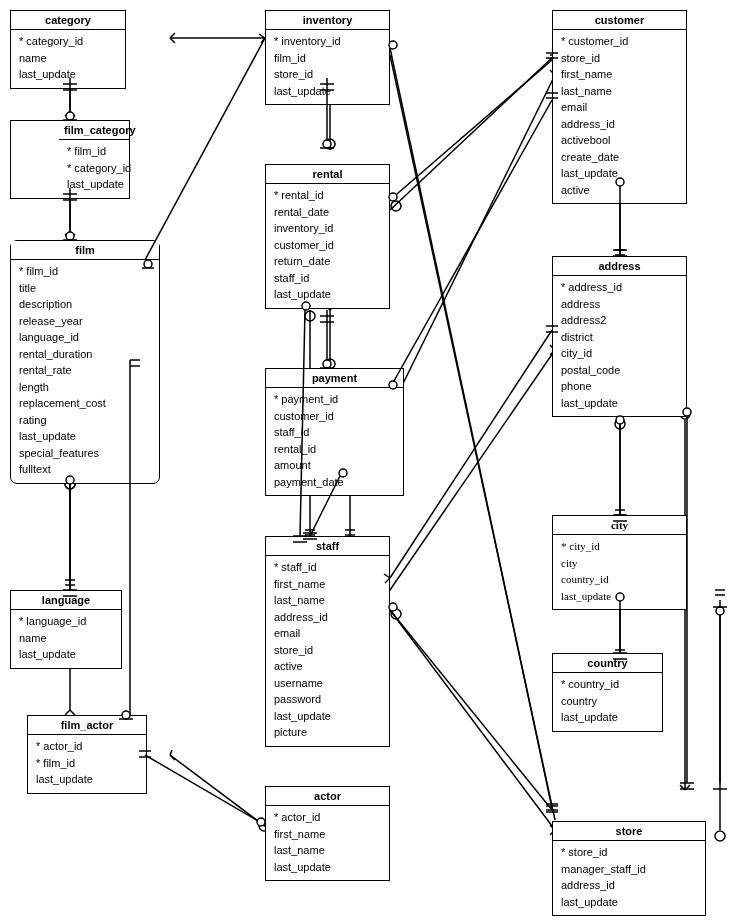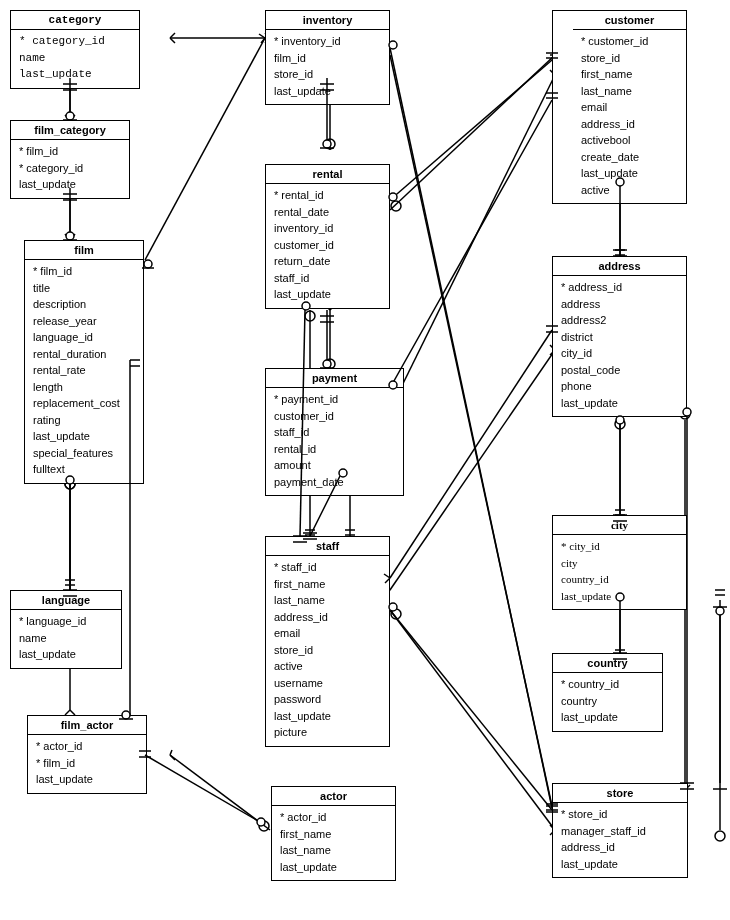--- a/index.html
+++ b/index.html
@@ -150,39 +150,39 @@
     <circle cx="685" cy="414" r="5" fill="none" stroke="#000" stroke-width="1.5"></circle>
 
     <line x1="720" y1="830" x2="720" y2="600"></line>
     <line x1="715" y1="595" x2="725" y2="595"></line>
     <line x1="715" y1="590" x2="725" y2="590"></line>
     <circle cx="720" cy="836" r="5" fill="none" stroke="#000" stroke-width="1.5"></circle>
 
     <line x1="390" y1="55" x2="555" y2="820"></line>
   </svg>
 
-  <div class="entity" style="left:10px;top:10px;width:130px;font-family:Liberation Mono, monospace;">
+  <div class="entity" style="left:10px;top:10px;width:116px;">
     <div class="entity-title">category</div>
     <div class="entity-fields">
       <div>* category_id</div>
       <div>name</div>
       <div>last_update</div>
     </div>
   </div>
 
-  <div class="entity" style="left:10px;top:120px;width:120px;">
+  <div class="entity" style="left:10px;top:120px;width:120px;padding-left:48px;">
     <div class="entity-title">film_category</div>
     <div class="entity-fields">
       <div>* film_id</div>
       <div>* category_id</div>
       <div>last_update</div>
     </div>
   </div>
 
-  <div class="entity" style="left:24px;top:240px;width:120px;">
+  <div class="entity" style="left:10px;top:240px;width:150px;border-radius:7px;">
     <div class="entity-title">film</div>
     <div class="entity-fields">
       <div>* film_id</div>
       <div>title</div>
       <div>description</div>
       <div>release_year</div>
       <div>language_id</div>
       <div>rental_duration</div>
       <div>rental_rate</div>
       <div>length</div>
@@ -257,31 +257,31 @@
       <div>email</div>
       <div>store_id</div>
       <div>active</div>
       <div>username</div>
       <div>password</div>
       <div>last_update</div>
       <div>picture</div>
     </div>
   </div>
 
-  <div class="entity" style="left:265px;top:786px;width:125px;margin-left:6px;">
+  <div class="entity" style="left:265px;top:786px;width:125px;">
     <div class="entity-title">actor</div>
     <div class="entity-fields">
       <div>* actor_id</div>
       <div>first_name</div>
       <div>last_name</div>
       <div>last_update</div>
     </div>
   </div>
 
-  <div class="entity" style="left:552px;top:10px;width:135px;padding-left:20px;">
+  <div class="entity" style="left:552px;top:10px;width:135px;">
     <div class="entity-title">customer</div>
     <div class="entity-fields">
       <div>* customer_id</div>
       <div>store_id</div>
       <div>first_name</div>
       <div>last_name</div>
       <div>email</div>
       <div>address_id</div>
       <div>activebool</div>
       <div>create_date</div>
@@ -316,21 +316,21 @@
 
   <div class="entity" style="left:552px;top:653px;width:111px;">
     <div class="entity-title">country</div>
     <div class="entity-fields">
       <div>* country_id</div>
       <div>country</div>
       <div>last_update</div>
     </div>
   </div>
 
-  <div class="entity" style="left:552px;top:783px;width:136px;">
+  <div class="entity" style="left:552px;top:821px;width:154px;">
     <div class="entity-title">store</div>
     <div class="entity-fields">
       <div>* store_id</div>
       <div>manager_staff_id</div>
       <div>address_id</div>
       <div>last_update</div>
     </div>
   </div>
 
   <svg class="lines">

